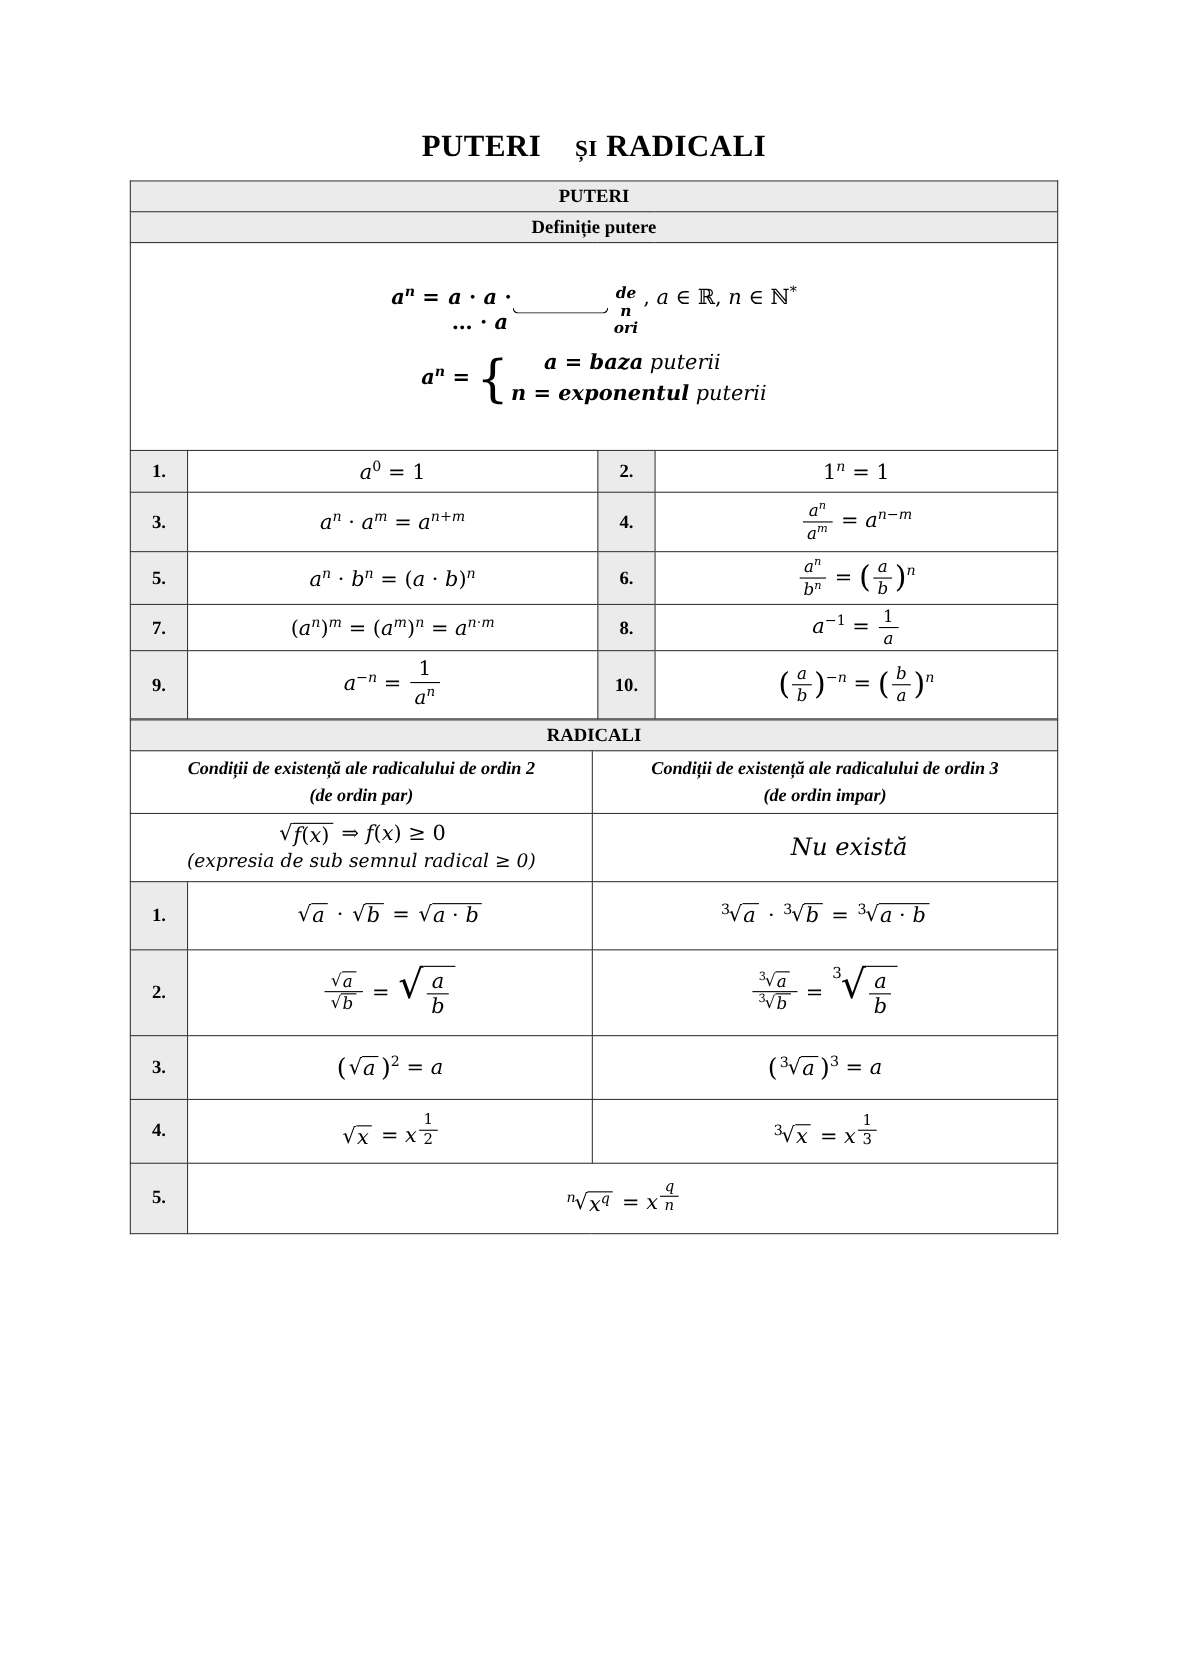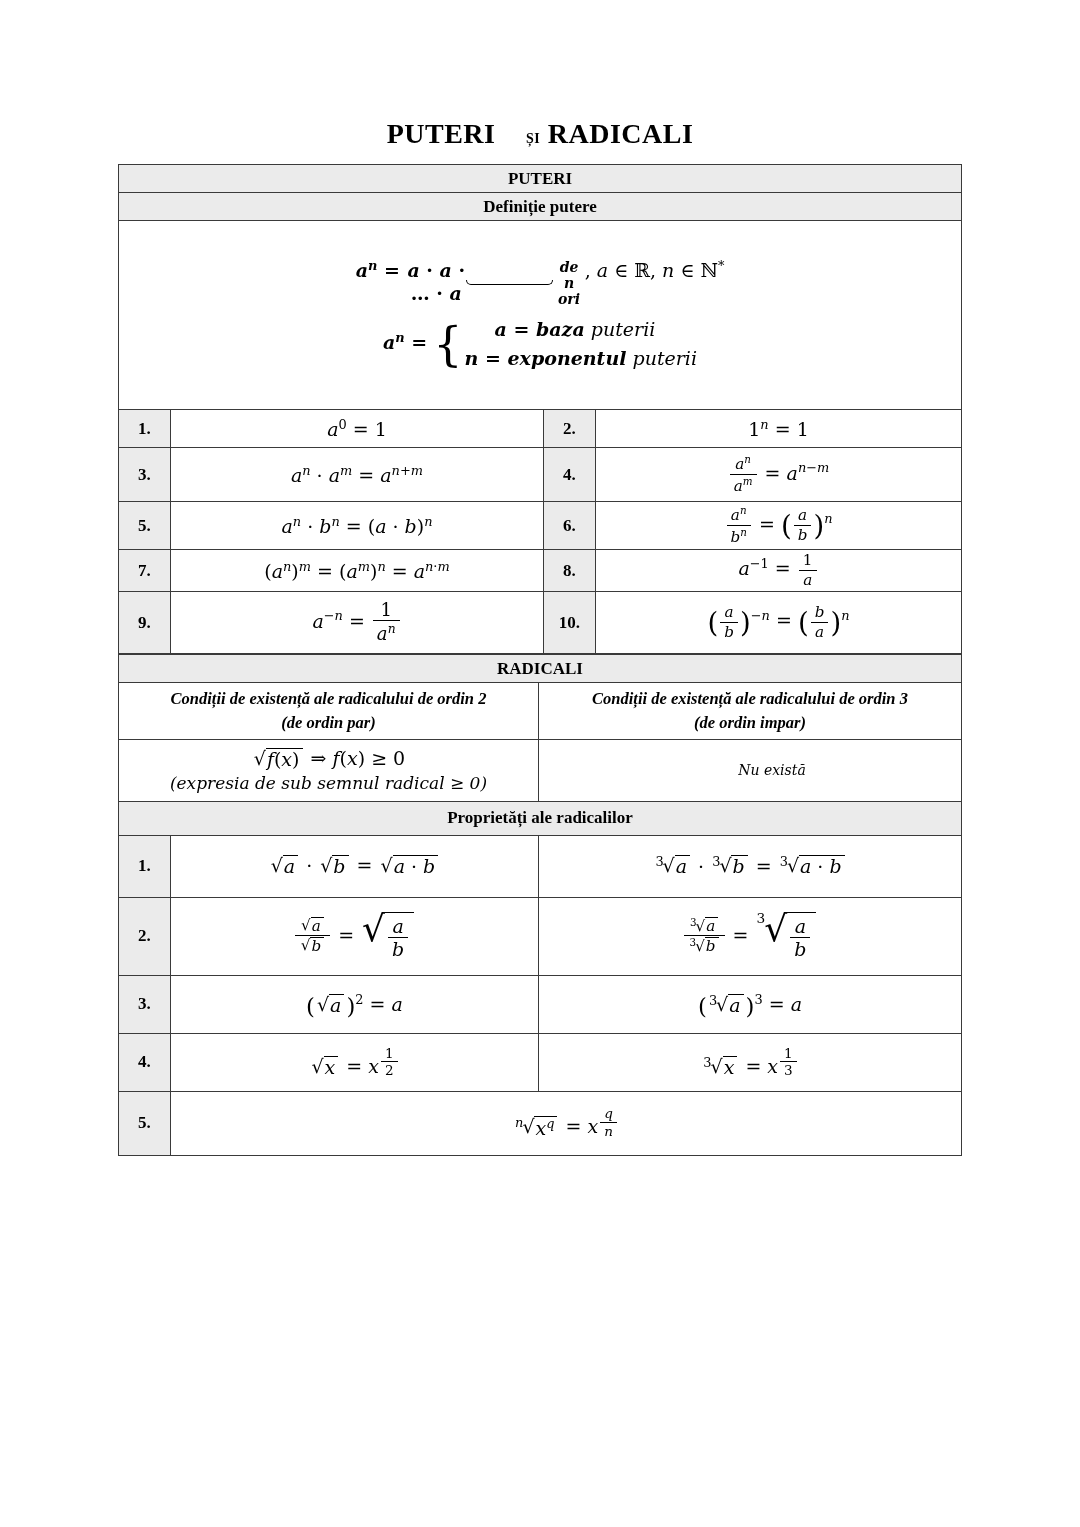--- a/index.html
+++ b/index.html
@@ -1,20 +1,20 @@
 <!DOCTYPE html>
 <html><head>
 <meta charset="utf-8">
 <style>
   *{margin:0;padding:0;box-sizing:border-box;}
   html,body{background:#fff;}
   .page{width:1080px;min-height:1527px;background:#fff;color:#000;
         font-family:"Liberation Serif",serif;position:relative;overflow:hidden;}
   .title{text-align:center;padding-top:118px;font-weight:bold;font-size:28px;letter-spacing:0.5px;margin-bottom:14px;}
-  .title .small{font-size:14px;margin-left:23px;}
+  .title .small{font-size:21px;margin-left:23px;}
 
   table.tbl{border-collapse:collapse;margin:0 auto;width:843px;table-layout:fixed;border:1.5px solid #3a3a3a;}
   table.tbl td{border:1px solid #3a3a3a;vertical-align:middle;}
   col.c-num{width:52px;}
   col.c-f1{width:373px;}
   col.c-f2{width:366px;}
   col.c-r2{width:368px;}
   col.c-r3{width:423px;}
 
   td.hdr{background:#ebebeb;text-align:center;font-weight:bold;font-size:17px;height:28px;}
@@ -63,21 +63,21 @@
   .defline1{margin-bottom:8px;}
   .defline2{margin-top:4px;}
 
   tr.r0 td{height:38px;} tr.r1 td{height:54px;} tr.r2 td{height:48px;}
   tr.r3 td{height:42px;} tr.r4 td{height:62px;}
 
   td.cond{text-align:center;height:50px;padding:4px 21px;}
   .condt{font-weight:bold;font-style:italic;font-size:16.5px;line-height:1.45;}
   tr.condf td{height:62px;}
   .note{font-family:"DejaVu Serif","Liberation Serif",serif;font-style:italic;font-size:17px;margin-top:2px;}
-  .nex{font-size:14px;margin-left:44px;}
+  .nex{font-size:22px;margin-left:44px;}
 
   tr.rr0 td{height:62px;} tr.rr1 td{height:78px;} tr.rr2 td{height:58px;}
   tr.rr3 td{height:58px;} tr.rr4 td{height:64px;}
 </style>
 </head>
 <body>
 
 <div class="page">
 
   <div class="title">
@@ -193,23 +193,20 @@
           <div class="math"><span class="sq">
                 <span class="s">√</span>
                 <span class="b"><i>f</i>(<i>x</i>)</span>
               </span> ⇒ <i>f</i>(<i>x</i>) ≥ 0</div>
           <div class="note">(expresia de sub semnul radical ≥ 0)</div>
         </td>
         <td class="fcell">
           <span class="note nex">Nu există</span>
         </td>
       </tr>
-      <tr>
-        <td colspan="3" class="hdr props2">Proprietăți ale radicalilor</td>
-      </tr>
 
       <tr class="rr0">
         <td class="ncell">1.</td>
         <td class="fcell math"><span class="sq">
               <span class="s">√</span>
               <span class="b"><i>a</i></span>
             </span> · <span class="sq">
               <span class="s">√</span>
               <span class="b"><i>b</i></span>
             </span> = <span class="sq">

